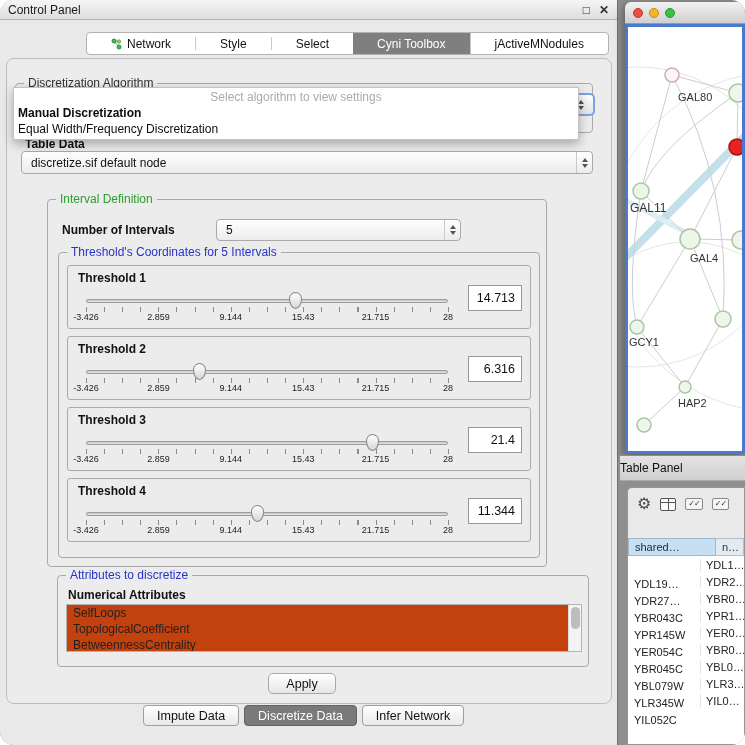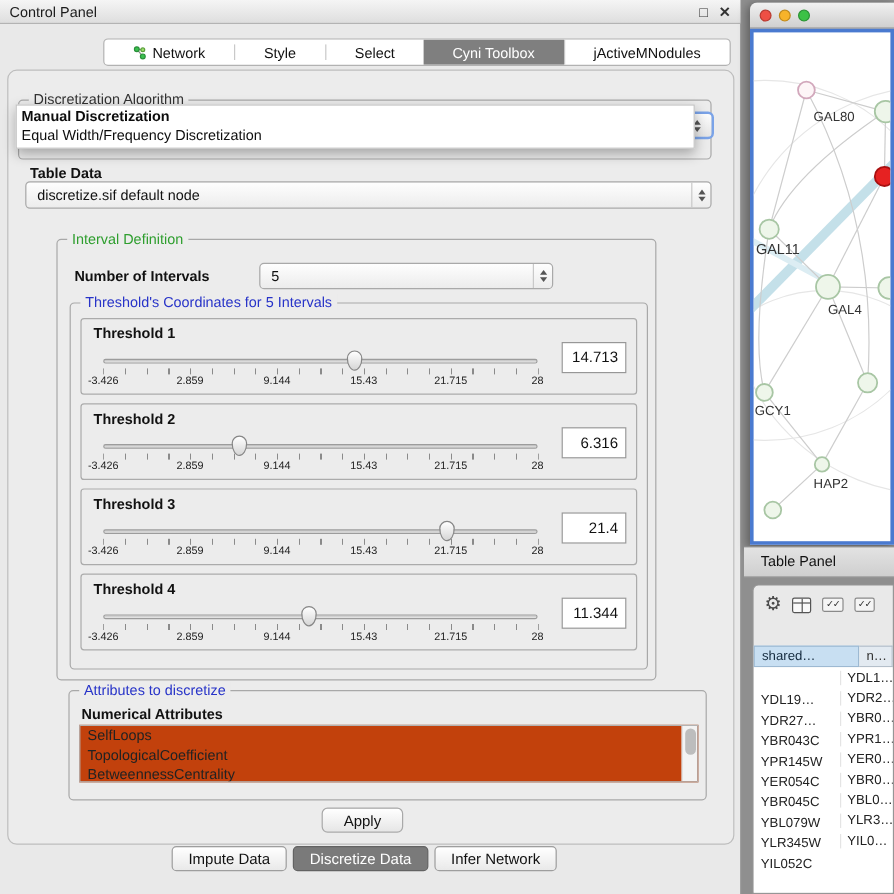--- a/index.html
+++ b/index.html
@@ -1,17 +1,17 @@
 <!DOCTYPE html>
 <html><head>
 <meta charset="utf-8">
 <style>
   * { margin:0; padding:0; box-sizing:border-box; }
   body { font-family:"Liberation Sans", sans-serif; }
-  #root { position:relative; width:745px; height:745px; background:#8f8f8f; overflow:hidden; font-family:"Liberation Sans", sans-serif; }
+  #root { position:relative; width:745px; height:745px; background:#8f8f8f; overflow:hidden; font-family:"Liberation Sans", sans-serif;border-radius:14px; }
 
   
   .cp { position:absolute; left:0; top:0; width:618px; height:745px; background:#e9e9e9; border-right:1px solid #6f6f6f; }
   .cp-titlebar { position:absolute; left:0; top:0; right:0; height:20px; background:linear-gradient(#f5f5f5,#dedede); border-bottom:1px solid #b3b3b3; display:flex; align-items:center; padding:0 8px; font-size:12px; color:#1b1b1b; }
   .cp-title { font-weight:normal; }
   .winbtns { margin-left:auto; display:flex; gap:9px; font-size:12px; color:#333; }
   .winbtn { cursor:default; line-height:12px; }
   .winbtn.close { font-weight:bold; }
 
   .cp-tabs { position:absolute; top:32px; left:86px; height:23px; display:flex; align-items:stretch; background:#ffffff; border:1px solid #b2b2b2; border-radius:4px; font-size:12px; overflow:hidden; }
@@ -81,21 +81,21 @@
   
   .net-win { position:absolute; left:625px; top:2px; width:120px; height:452px; border-radius:6px 0 0 0; box-shadow:-2px 2px 8px rgba(0,0,0,.35); }
   .net-titlebar { position:absolute; left:0; top:0; right:0; height:22px; background:linear-gradient(#f2f2f2,#cfcfcf); border-bottom:1px solid #9a9a9a; border-radius:6px 0 0 0; display:flex; align-items:center; padding-left:8px; gap:6px; }
   .light { width:10px; height:10px; border-radius:50%; }
   .light.red    { background:#ee4f44; border:1px solid #b93a31; }
   .light.yellow { background:#f7b32a; border:1px solid #c08a1c; }
   .light.green  { background:#3cc146; border:1px solid #2a9334; }
   .net-content { position:absolute; left:0; top:22px; right:0; bottom:0; background:#fff; border:3px solid #4a7ad0; overflow:hidden; }
 
   
-  .tp-bar { position:absolute; left:620px; top:455px; width:125px; height:26px; background:linear-gradient(#e3e3e3,#cfcfcf); border-top:1px solid #8d8d8d; border-bottom:1px solid #a9a9a9; font-size:12px; color:#111; line-height:25px; padding-left:14px; }
+  .tp-bar { position:absolute; left:620px; top:455px; width:125px; height:26px; background:linear-gradient(#e3e3e3,#cfcfcf); border-top:1px solid #8d8d8d; border-bottom:1px solid #a9a9a9; font-size:12px; color:#111; line-height:25px; }
 
   .tbl-win { position:absolute; left:627px; top:487px; width:118px; height:258px; background:#e9e9e9; border:1px solid #969696; border-radius:5px 0 0 0; overflow:hidden; }
   .tbl-toolbar { position:absolute; left:0; top:0; right:0; height:32px; display:flex; align-items:center; padding-left:9px; gap:9px; }
   .gear { font-size:16px; color:#4a4a4a; line-height:16px; }
   .colicon { width:16px; height:13px; border:1px solid #555; border-radius:2px; position:relative; background:#fafafa; }
   .colicon::before { content:""; position:absolute; left:50%; top:0; bottom:0; width:1px; background:#555; }
   .colicon::after  { content:""; position:absolute; left:0; right:0; top:3px; height:1px; background:#555; }
   .chk { font-size:8px; letter-spacing:-1px; color:#333; border:1px solid #8a8a8a; border-radius:2px; padding:1px 2px; background:#f5f5f5; line-height:8px; }
   .tbl-header { position:absolute; left:0; top:50px; right:0; height:18px; display:flex; font-size:11px; }
   .th { display:flex; align-items:center; padding-left:6px; white-space:nowrap; overflow:hidden; }
@@ -153,20 +153,21 @@
       <div class="group alg-group">
         <span class="gtitle">Discretization Algorithm</span>
       </div>
 
       <div class="combo-frag">
         <i class="arr-up"></i>
         <i class="arr-dn"></i>
       </div>
 
       <div class="popup">
+        <div class="popup-head">Select algorithm to view settings</div>
         <div class="popup-item bold">Manual Discretization</div>
         <div class="popup-item">Equal Width/Frequency Discretization</div>
       </div>
 
       <div class="lbl table-data-lbl">Table Data</div>
       <div class="combo table-data-combo">
         <span class="ctext">discretize.sif default node</span>
         <span class="stepper">
           <i class="arr-up"></i>
           <i class="arr-dn"></i>

